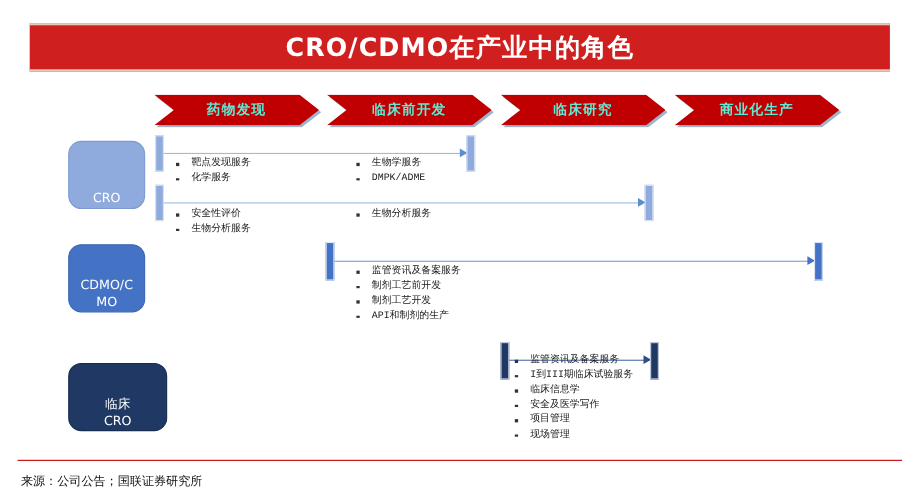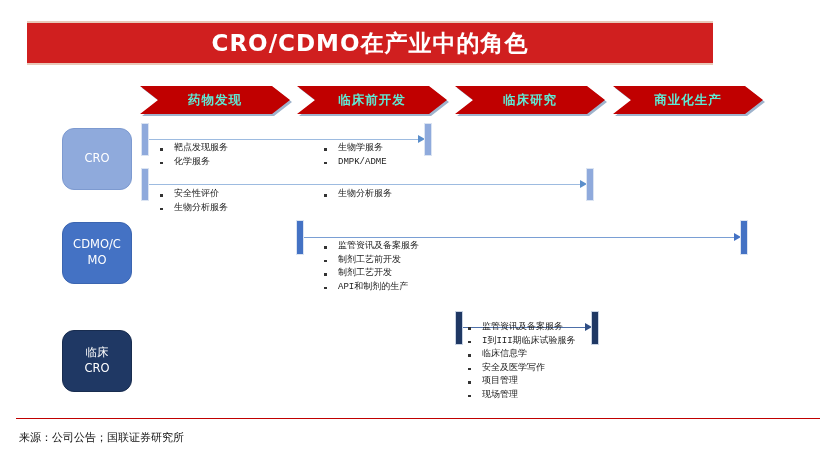--- a/index.html
+++ b/index.html
@@ -13,21 +13,21 @@
     position: relative;
     font-family: "Liberation Sans", "DejaVu Sans", sans-serif;
     overflow: hidden;
   }
 
   
   .title-banner {
     position: absolute;
     left: 27px;
     top: 21px;
-    width: 686px;
+    width: 782px;
     height: 44px;
     background: #d01f1f;
     border-top: 2px solid #e8c9b9;
     border-bottom: 2px solid #e8c9b9;
     box-sizing: border-box;
     display: flex;
     align-items: center;
     justify-content: center;
   }
   .title-text {
@@ -64,34 +64,34 @@
     clip-path: polygon(0 0, calc(100% - 18px) 0, 100% 50%, calc(100% - 18px) 100%, 0 100%, 18px 50%);
     z-index: 0;
   }
   .chev-label { position: relative; z-index: 2; }
 
   
   .cat-box {
     position: absolute;
     border-radius: 12px;
     display: flex;
-    align-items: center;
+    align-items: flex-end;
     justify-content: center;
     text-align: center;
     color: #ffffff;
     font-size: 11.5px;
     line-height: 1.35;
     box-sizing: border-box;
     font-family: "DejaVu Sans", "Liberation Sans", sans-serif;
   }
   .cat-cro   { left: 62px; top: 128px; width: 70px; height: 62px;
                background: #8faadc; border: 1px solid #7d9ad0; }
   .cat-cdmo  { left: 62px; top: 222px; width: 70px; height: 62px;
                background: #4472c4; border: 1px solid #3b65b0; }
-  .cat-clin  { left: 62px; top: 330px; width: 70px; height: 62px;
+  .cat-clin  { left: 62px; top: 330px; width: 90px; height: 62px;
                background: #1f3864; border: 1px solid #182c4f; }
 
   
   .bar {
     position: absolute;
     width: 8px;
     box-sizing: border-box;
   }
   .bar-light  { background: #8faadc; border: 1px solid #dbe4f2; }
   .bar-mid    { background: #4472c4; border: 1px solid #dbe4f2; }

